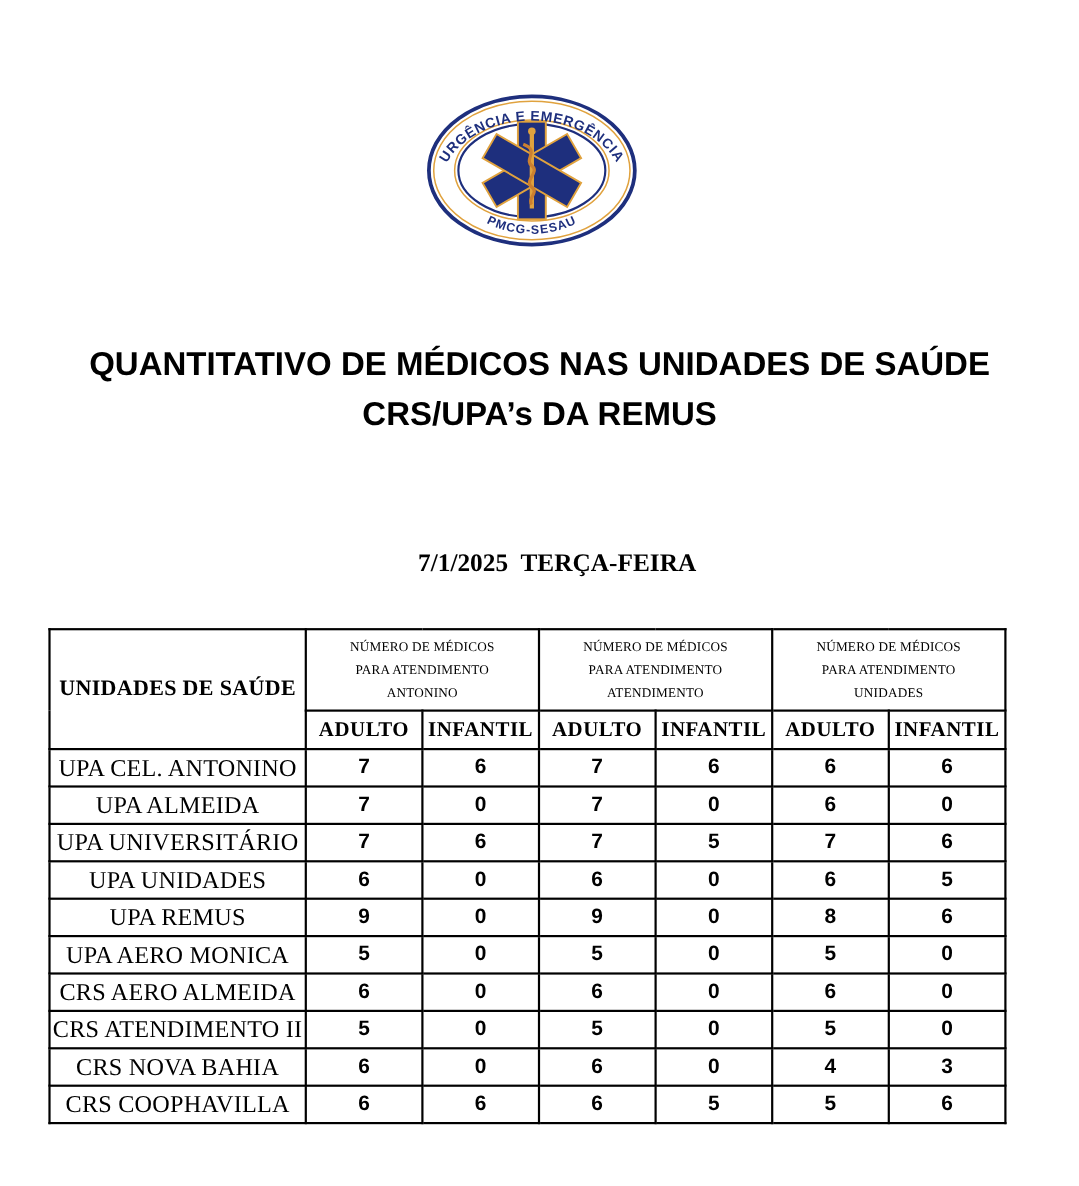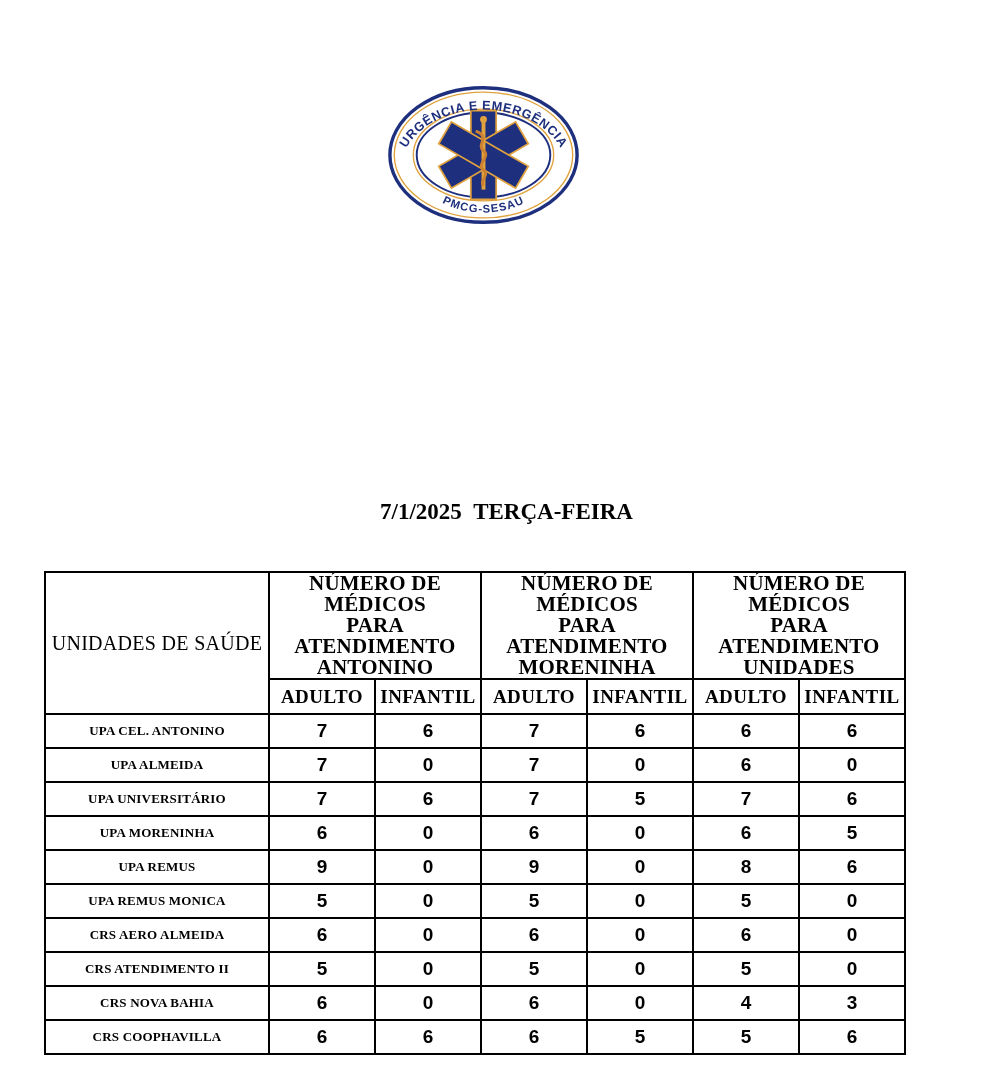--- a/index.html
+++ b/index.html
@@ -84,44 +84,44 @@
     text-align: center;
     vertical-align: middle;
     padding: 0 2px;
     overflow: hidden;
   }
   col.unit-col { width: 224px; }
   col.num-col  { width: 106px; }
 
   th.unit-header {
     font-family: "Liberation Serif", serif;
-    font-weight: normal;
+    font-weight: bold;
     font-size: 20px;
     letter-spacing: 0.3px;
   }
   tr.group-row { height: 74px; }
   th.group-cell {
     font-family: "Liberation Serif", serif;
-    font-weight: bold;
-    font-size: 21px;
+    font-weight: normal;
+    font-size: 12px;
     line-height: 21px;
     letter-spacing: 0.2px;
   }
   tr.sub-row { height: 35px; }
   th.sub-cell {
     font-family: "Liberation Serif", serif;
     font-weight: bold;
     font-size: 19px;
     letter-spacing: 0.5px;
   }
   tbody tr { height: 34px; }
   td.unit-cell {
     font-family: "Liberation Serif", serif;
-    font-weight: bold;
-    font-size: 13px;
+    font-weight: normal;
+    font-size: 22px;
     letter-spacing: 0.2px;
     white-space: nowrap;
   }
   td.num-cell {
     font-family: "Liberation Sans", sans-serif;
     font-weight: bold;
     font-size: 19px;
   }
 </style>
 </head>
@@ -153,20 +153,24 @@
       </g>
       <text class="arc-text-top">
         <textPath href="#arcTop" startOffset="50%" text-anchor="middle">URGÊNCIA E EMERGÊNCIA</textPath>
       </text>
       <text class="arc-text-bottom">
         <textPath href="#arcBottom" startOffset="50%" text-anchor="middle">PMCG-SESAU</textPath>
       </text>
     </svg>
   </div>
 
+  <div class="title">
+    <div>QUANTITATIVO DE MÉDICOS NAS UNIDADES DE SAÚDE</div>
+    <div>CRS/UPA’s DA REMUS</div>
+  </div>
 
   <div class="date-line">7/1/2025 TERÇA-FEIRA</div>
 
   <div class="table-wrap">
     <table class="units">
       <colgroup>
         <col class="unit-col">
         <col class="num-col">
           <col class="num-col">
         <col class="num-col">
@@ -178,21 +182,21 @@
         <tr class="group-row">
           <th class="unit-header" rowspan="2">UNIDADES DE SAÚDE</th>
           <th class="group-cell" colspan="2">
             <div>NÚMERO DE MÉDICOS</div>
             <div>PARA ATENDIMENTO</div>
             <div>ANTONINO</div>
           </th>
           <th class="group-cell" colspan="2">
             <div>NÚMERO DE MÉDICOS</div>
             <div>PARA ATENDIMENTO</div>
-            <div>MORENINHA</div>
+            <div>ATENDIMENTO</div>
           </th>
           <th class="group-cell" colspan="2">
             <div>NÚMERO DE MÉDICOS</div>
             <div>PARA ATENDIMENTO</div>
             <div>UNIDADES</div>
           </th>
         </tr>
         <tr class="sub-row">
           <th class="sub-cell">ADULTO</th>
           <th class="sub-cell">INFANTIL</th>
@@ -224,39 +228,39 @@
           <tr>
             <td class="unit-cell">UPA UNIVERSITÁRIO</td>
             <td class="num-cell">7</td>
             <td class="num-cell">6</td>
             <td class="num-cell">7</td>
             <td class="num-cell">5</td>
             <td class="num-cell">7</td>
             <td class="num-cell">6</td>
           </tr>
           <tr>
-            <td class="unit-cell">UPA MORENINHA</td>
+            <td class="unit-cell">UPA UNIDADES</td>
             <td class="num-cell">6</td>
             <td class="num-cell">0</td>
             <td class="num-cell">6</td>
             <td class="num-cell">0</td>
             <td class="num-cell">6</td>
             <td class="num-cell">5</td>
           </tr>
           <tr>
             <td class="unit-cell">UPA REMUS</td>
             <td class="num-cell">9</td>
             <td class="num-cell">0</td>
             <td class="num-cell">9</td>
             <td class="num-cell">0</td>
             <td class="num-cell">8</td>
             <td class="num-cell">6</td>
           </tr>
           <tr>
-            <td class="unit-cell">UPA REMUS MONICA</td>
+            <td class="unit-cell">UPA AERO MONICA</td>
             <td class="num-cell">5</td>
             <td class="num-cell">0</td>
             <td class="num-cell">5</td>
             <td class="num-cell">0</td>
             <td class="num-cell">5</td>
             <td class="num-cell">0</td>
           </tr>
           <tr>
             <td class="unit-cell">CRS AERO ALMEIDA</td>
             <td class="num-cell">6</td>

